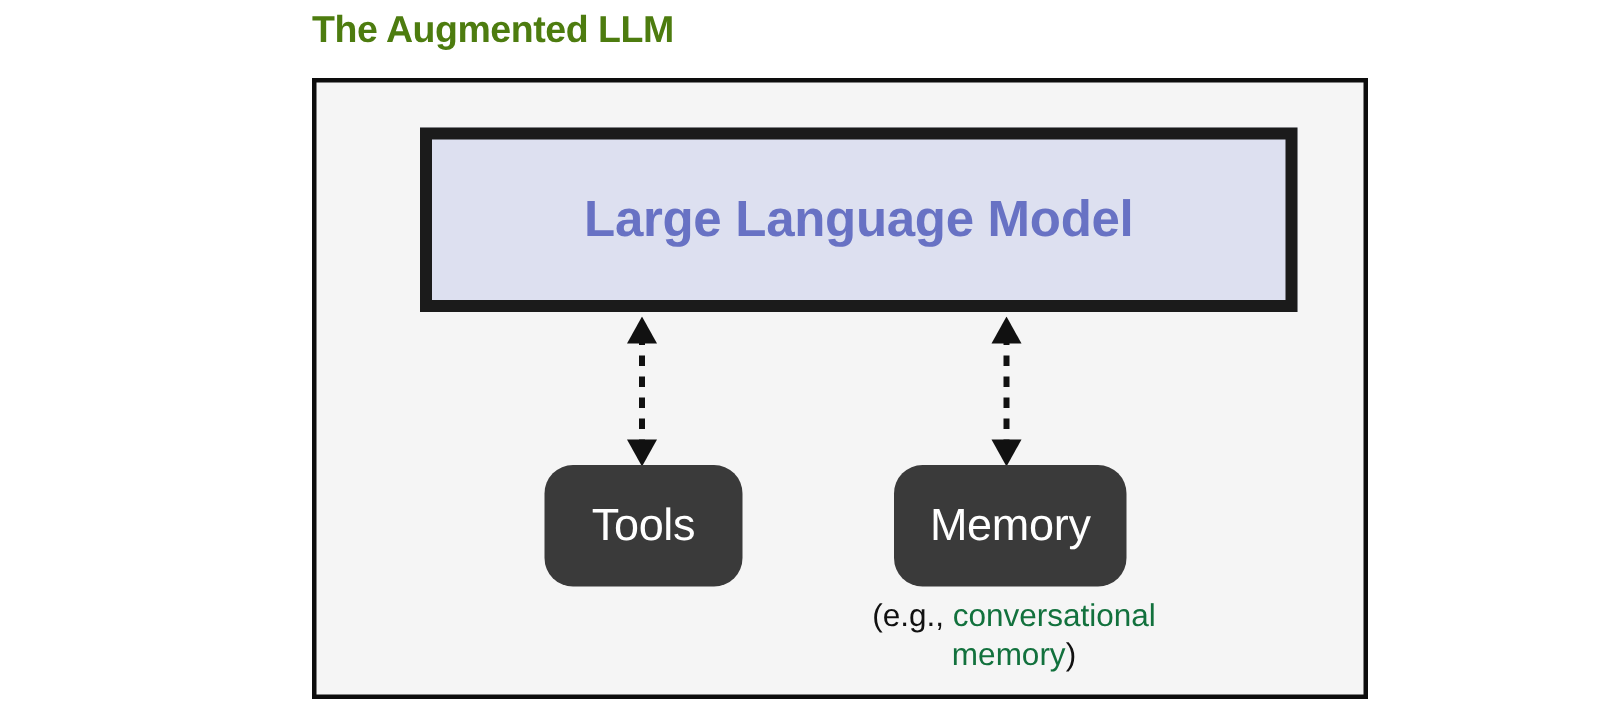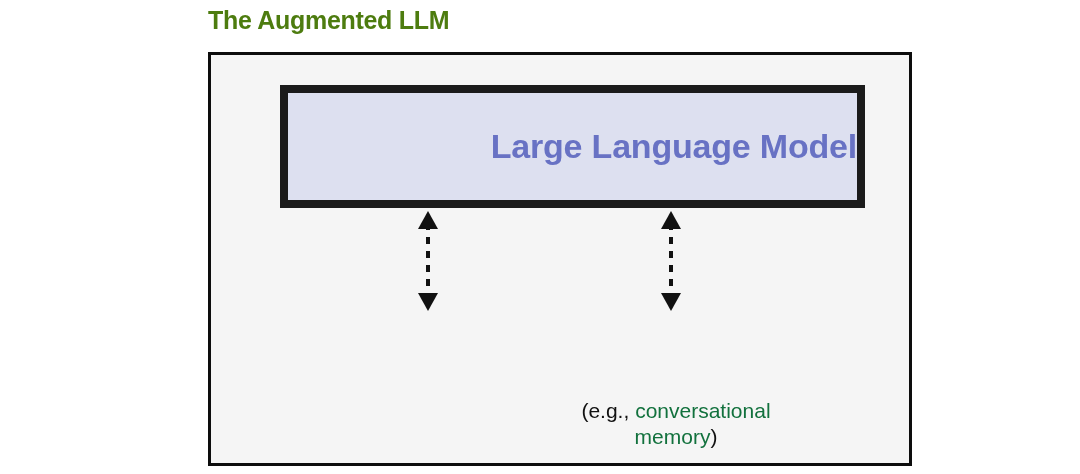--- a/index.html
+++ b/index.html
@@ -44,21 +44,21 @@
     position: absolute;
     left: 69px;           
     top: 30px;            
     width: 585px;         
     height: 123px;        
     box-sizing: border-box;
     border: 8px solid #1b1b1b;
     background: #dde0f0;
     display: flex;
     align-items: center;
-    justify-content: flex-end;
+    justify-content: center;
   }
   #llm-label {
     font-size: 34px;
     font-weight: bold;
     color: #6872c4;
     letter-spacing: -0.2px;
     white-space: nowrap;
   }
 
   
@@ -137,18 +137,24 @@
     <polygon points="13,0 23,18 3,18" fill="#111111"></polygon>
     <polygon points="13,100 23,82 3,82" fill="#111111"></polygon>
   </svg>
 
   <svg class="arrow" id="arrow-memory" viewBox="0 0 26 100">
     <line x1="13" y1="12" x2="13" y2="88" stroke="#111111" stroke-width="4" stroke-dasharray="7 7"></line>
     <polygon points="13,0 23,18 3,18" fill="#111111"></polygon>
     <polygon points="13,100 23,82 3,82" fill="#111111"></polygon>
   </svg>
 
+  <div id="tools-box" class="node-box">
+    <span class="node-label">Tools</span>
+  </div>
 
+  <div id="memory-box" class="node-box">
+    <span class="node-label">Memory</span>
+  </div>
 
 
   <div id="memory-caption" class="caption"><span>(e.g., </span><span class="accent-green">conversational memory</span><span>)</span></div>
 
 </div>
 
 </body></html>

